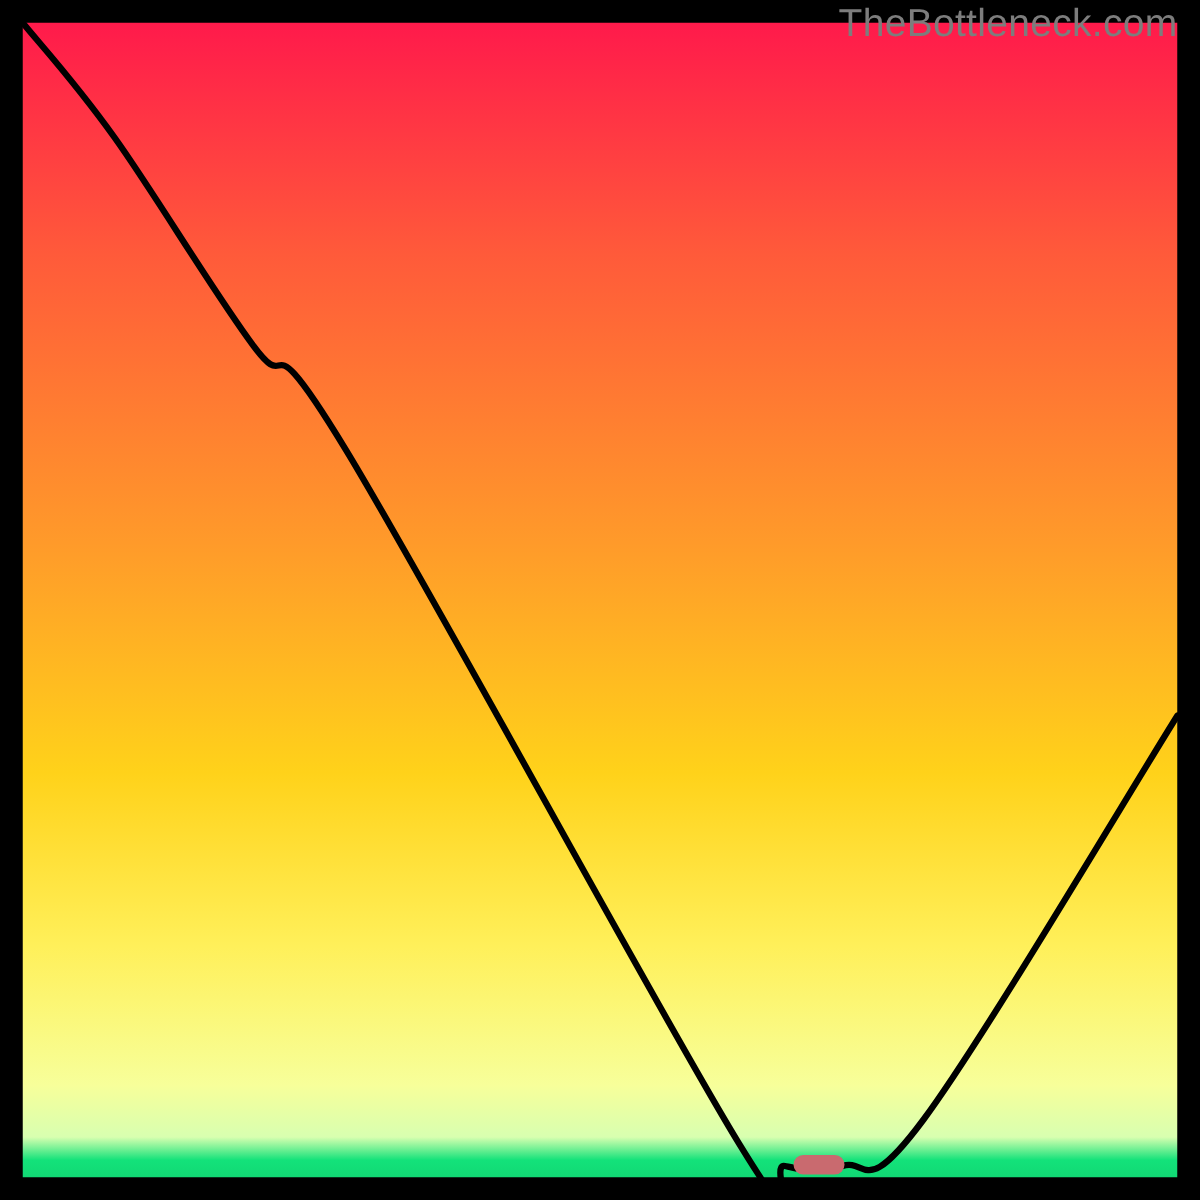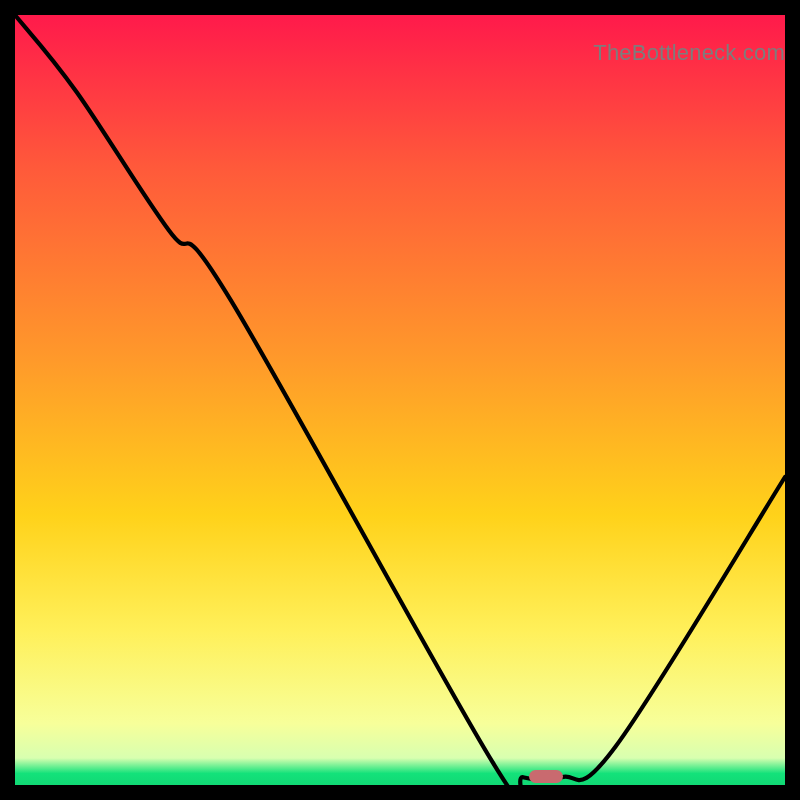--- a/index.html
+++ b/index.html
@@ -24,24 +24,23 @@
     left: 0;
     top: 0;
     width: 770px;
     height: 770px;
   }
   .watermark {
     position: absolute;
     top: 0px;
     right: 15px;
     color: #7d7d7d;
-    font-size: 22px;
+    font-size: 26px;
     font-weight: 500;
     letter-spacing: 0.2px;
-    margin-top: 40px;
   }
   svg.curve {
     position: absolute;
     left: 0;
     top: 0;
     width: 770px;
     height: 770px;
     overflow: visible;
   }
   .marker {

